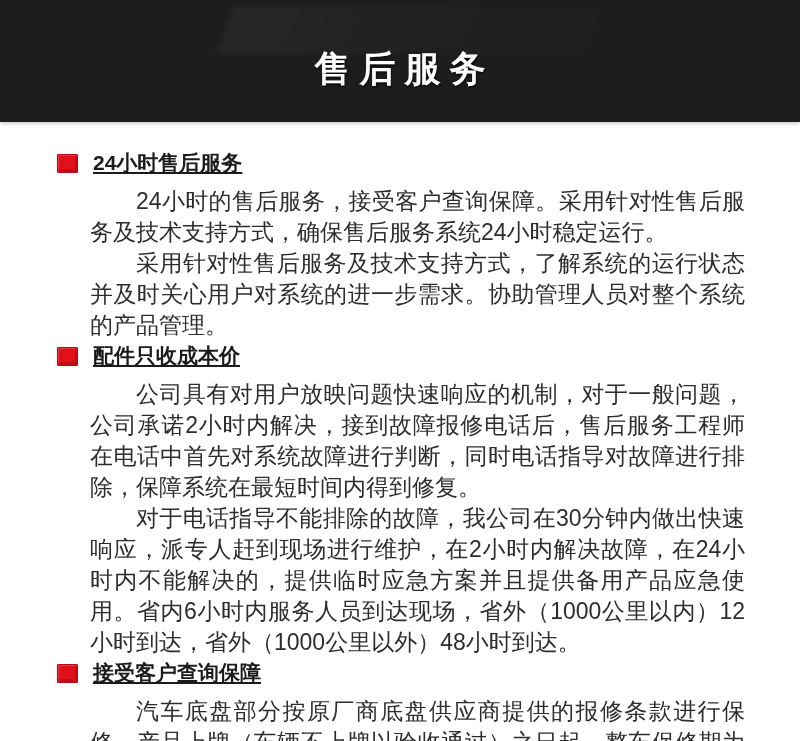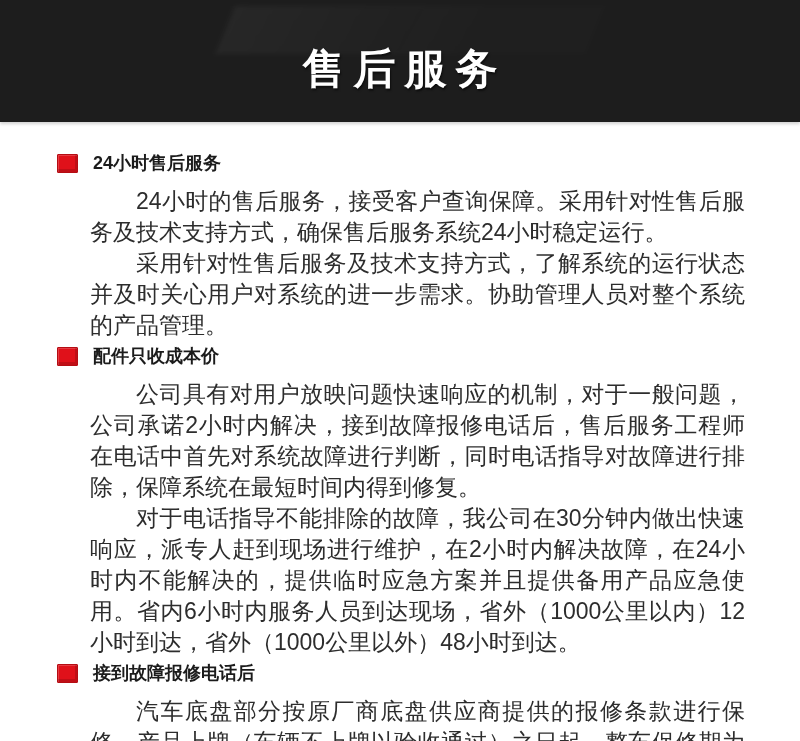--- a/index.html
+++ b/index.html
@@ -33,21 +33,21 @@
   .page-header .wm{
     position:absolute;top:6px;left:225px;width:370px;height:48px;
     background:linear-gradient(100deg,rgba(255,255,255,0.045),rgba(255,255,255,0.008) 70%);
     transform:skewX(-22deg);
     filter:blur(2px);
     pointer-events:none;
   }
   .page-title{
     margin:16px;
     color:var(--title-color);
-    font-size:42px;
+    font-size:36px;
     font-weight:bold;
     letter-spacing:9px;
     padding-left:9px; 
     text-shadow:1px 2px 2px rgba(0,0,0,0.55);
     white-space:nowrap;
   }
 
   
   .content{
     padding:26px 55px 0 57px;
@@ -59,24 +59,25 @@
   .bullet{
     flex:0 0 auto;
     width:21px;height:19px;
     background:var(--bullet-red);
     border:1px solid var(--bullet-edge);
     border-radius:1px;
     box-shadow:inset -2px -3px 0 rgba(0,0,0,0.14), inset 1px 1px 0 rgba(255,255,255,0.18);
   }
   .sec-title{
     margin:0;
-    font-size:18px;
+    font-size:21px;
     line-height:22px;
     font-weight:bold;
     color:var(--heading-color);
+    text-decoration:underline;
   }
   .body{
     margin:0 0 0 33px;
     font-size:23px;
     line-height:31px;
     color:var(--body-color);
     text-indent:2em;
     text-align:justify;
   }
 </style>
@@ -109,19 +110,19 @@
         <span class="bullet"></span>
         <h2 class="sec-title">配件只收成本价</h2>
       </div>
       <p class="body">公司具有对用户放映问题快速响应的机制，对于一般问题，公司承诺2小时内解决，接到故障报修电话后，售后服务工程师在电话中首先对系统故障进行判断，同时电话指导对故障进行排除，保障系统在最短时间内得到修复。</p>
       <p class="body">对于电话指导不能排除的故障，我公司在30分钟内做出快速响应，派专人赶到现场进行维护，在2小时内解决故障，在24小时内不能解决的，提供临时应急方案并且提供备用产品应急使用。省内6小时内服务人员到达现场，省外（1000公里以内）12小时到达，省外（1000公里以外）48小时到达。</p>
     </section>
 
     <section class="sec">
       <div class="sec-head">
         <span class="bullet"></span>
-        <h2 class="sec-title">接到故障报修电话后</h2>
+        <h2 class="sec-title">接受客户查询保障</h2>
       </div>
       <p class="body">汽车底盘部分按原厂商底盘供应商提供的报修条款进行保修。产品上牌（车辆不上牌以验收通过）之日起，整车保修期为一年，保修期内（除人为和自然灾害损坏外）免费保修，提供终身保修服务，配件只收成本价、保养，配件只收成本价。</p>
     </section>
 
   </main>
 </div>
 
 </body></html>

